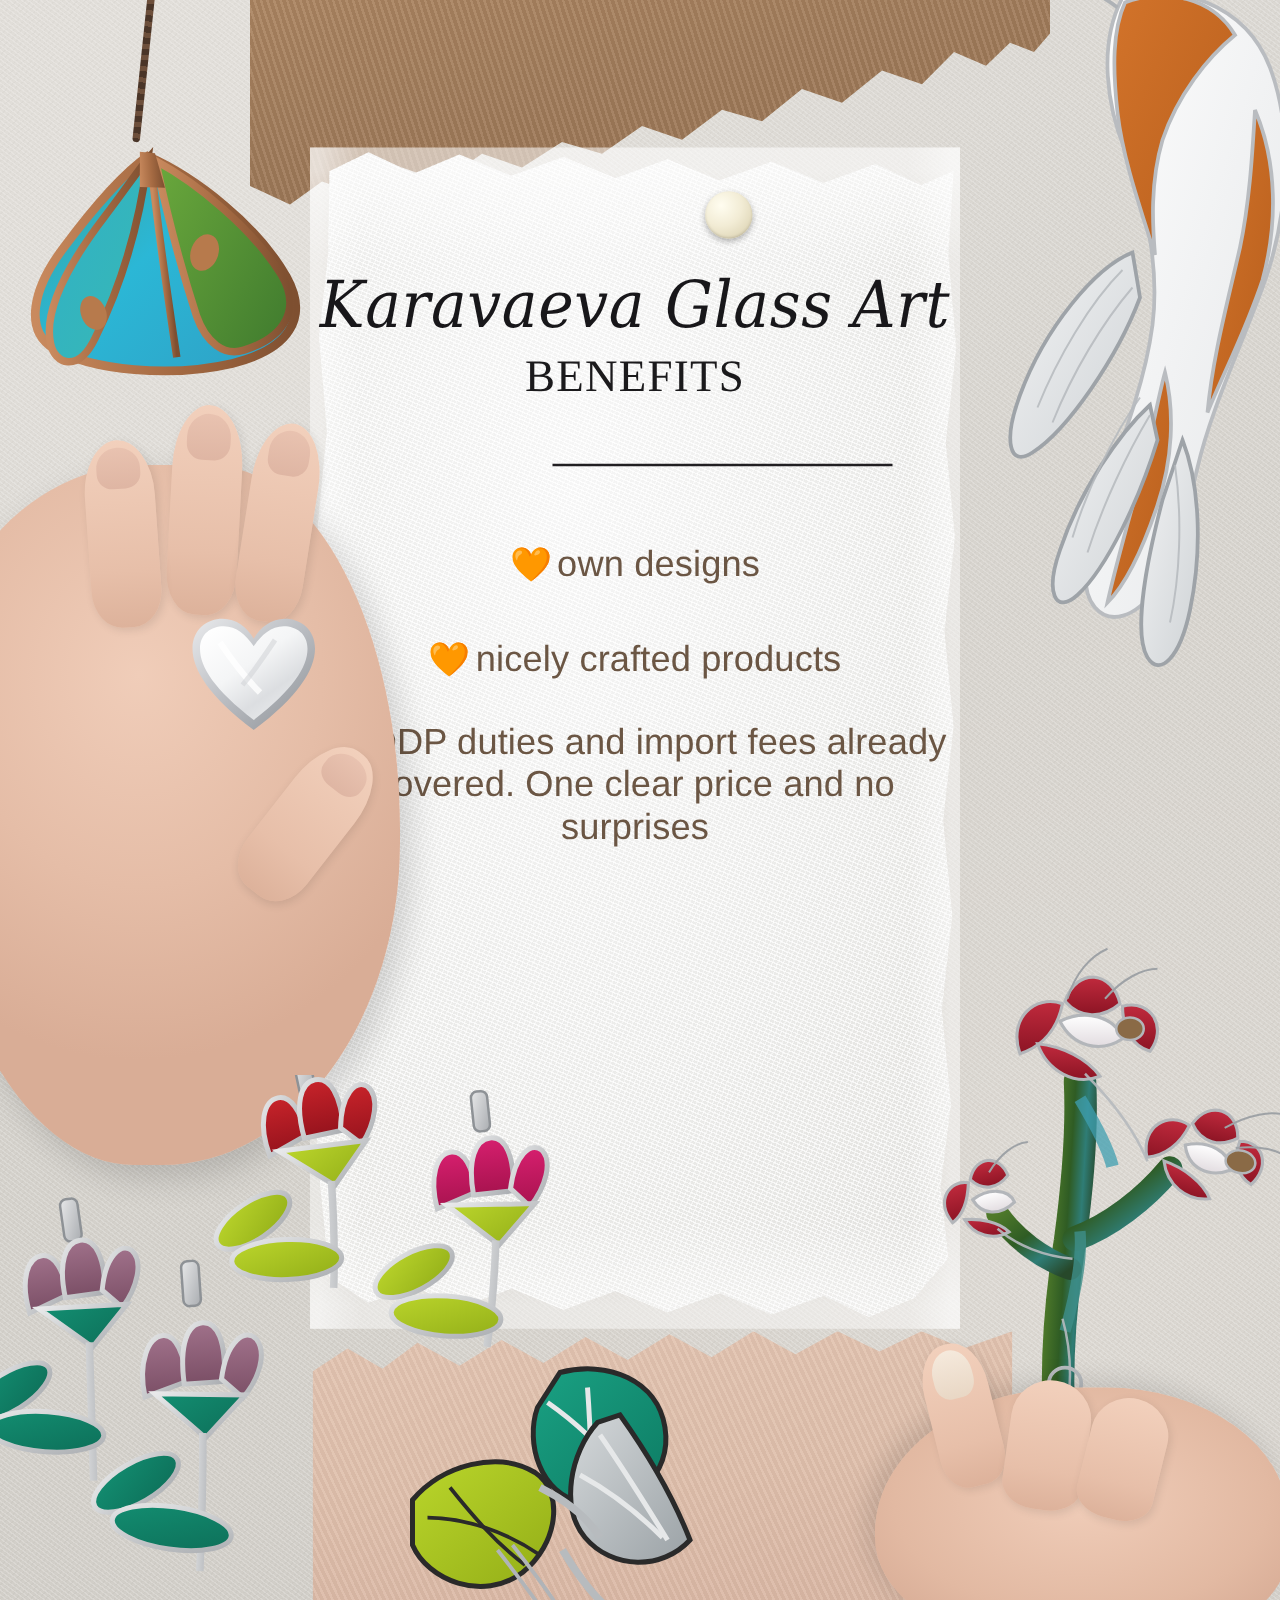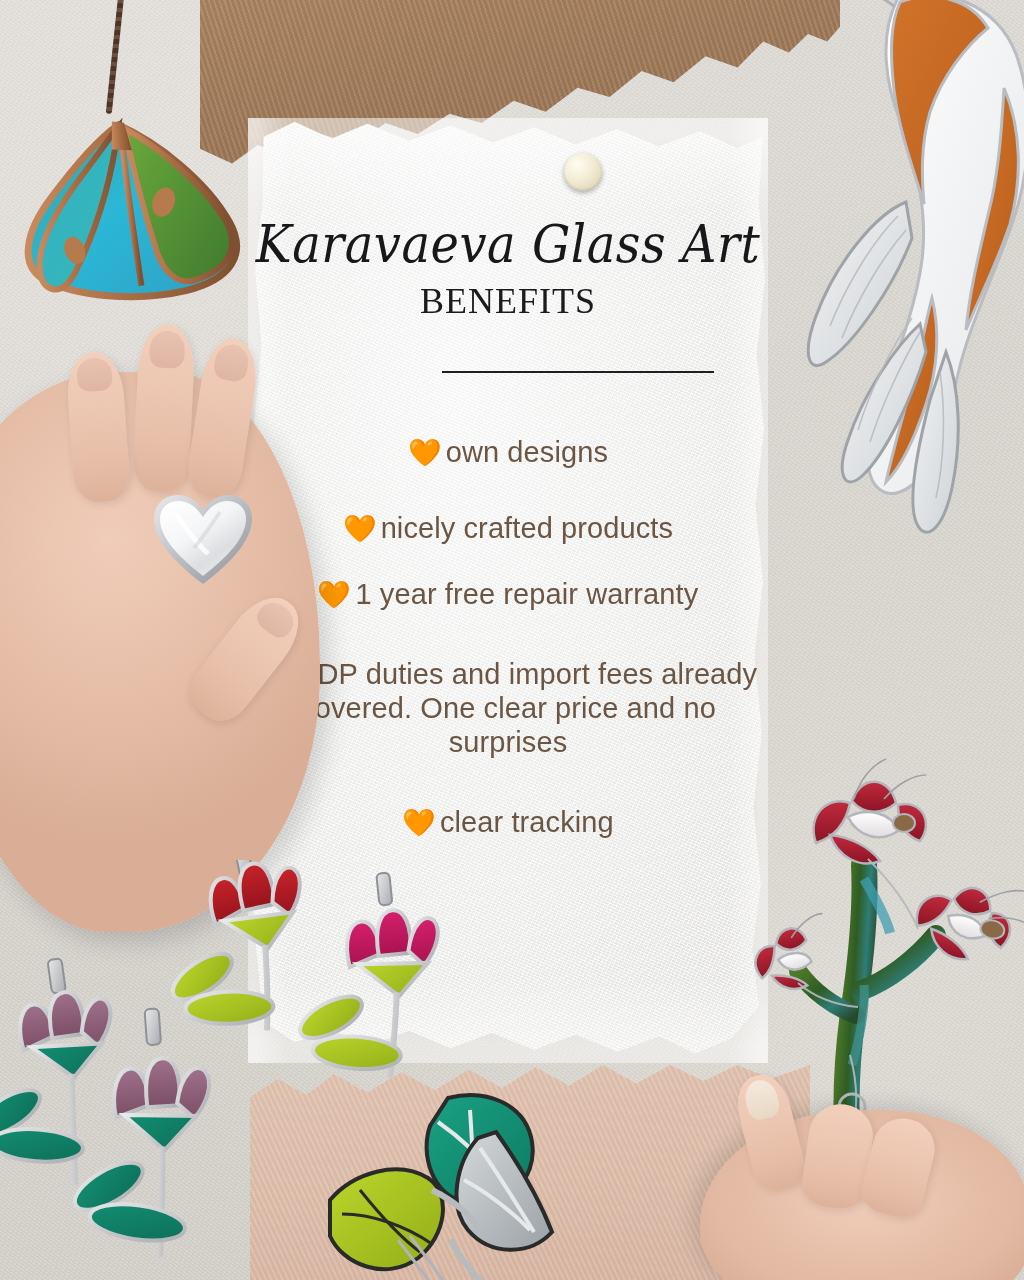--- a/index.html
+++ b/index.html
@@ -311,28 +311,22 @@
     <div class="benefits-head">BENEFITS</div>
     <div class="rule"></div>
 
     <div class="benefit-list">
       <p class="benefit b-own">
         <span class="heart">🧡</span><span>own designs</span>
       </p>
       <p class="benefit b-crafted">
         <span class="heart">🧡</span><span>nicely crafted products</span>
       </p>
-      <p class="benefit b-warranty">
-        <span class="heart">🧡</span><span>1 year free repair warranty</span>
-      </p>
       <p class="benefit b-ddp">
         <span class="heart">🧡</span><span>DDP duties and import fees already covered. One clear price and no surprises</span>
-      </p>
-      <p class="benefit b-tracking">
-        <span class="heart">🧡</span><span>clear tracking</span>
       </p>
     </div>
   </div>
 
   <div class="decor">
 
     <div class="hand-left">
       <div class="finger" style="left:196px;top:-48px;width:56px;height:168px;transform:rotate(3deg);">
           <div class="nail"></div>
         </div>

